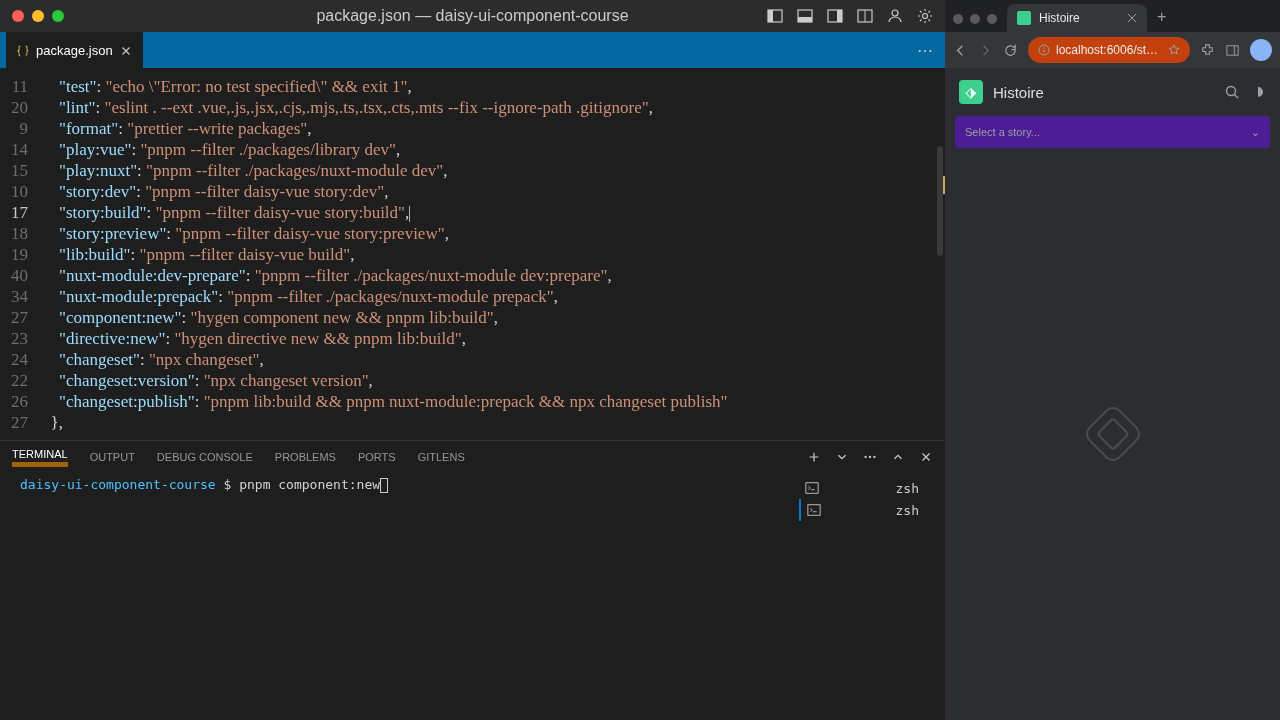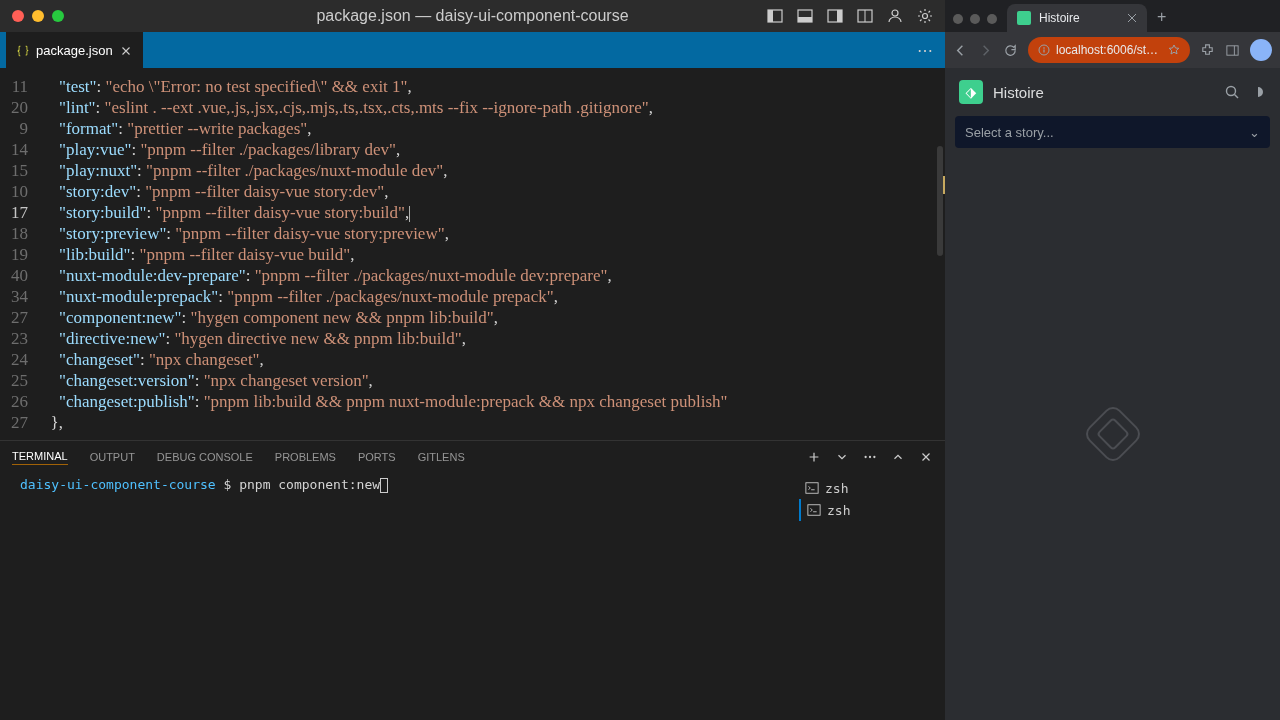--- a/index.html
+++ b/index.html
@@ -128,21 +128,21 @@
 }
 .panel-tabs {
   height: 32px;
   display: flex;
   align-items: center;
   padding: 0 12px;
   gap: 22px;
   font-size: 11px;
   color: #969696;
 }
-.panel-tab.active { color: #fff; border-bottom: 1px solid #a16207; padding-bottom: 2px; text-align: right; }
+.panel-tab.active { color: #fff; border-bottom: 5px solid #a16207; padding-bottom: 2px; text-align: right; }
 .panel-actions { margin-left: auto; display: flex; gap: 14px; align-items: center; }
 .panel-actions svg { width: 14px; height: 14px; fill: #ccc; }
 .terminal-body {
   flex: 1;
   display: flex;
   font-family: Menlo, Monaco, monospace;
   font-size: 13px;
   padding: 4px 20px;
 }
 .term-left { flex: 1; }
@@ -160,20 +160,21 @@
   width: 130px;
   padding-left: 4px;
 }
 .term-session {
   display: flex;
   align-items: center;
   gap: 6px;
   height: 22px;
   padding: 0 6px;
   color: #ccc;
+  justify-content: space-between;
 }
 .term-session.active { border-left: 2px solid #007acc; }
 .term-session svg { width: 14px; height: 14px; fill: #ccc; }
 
 
 .browser {
   width: 335px;
   height: 720px;
   background: #202124;
   display: flex;
@@ -251,27 +252,27 @@
   background: #3ecf8e;
   border-radius: 4px;
   display: flex; align-items: center; justify-content: center;
   font-size: 14px; color: #fff;
 }
 .histoire-title { font-size: 15px; flex: 1; }
 .histoire-header svg { width: 16px; height: 16px; fill: #9aa0a6; }
 .story-select {
   margin: 0 10px;
   height: 32px;
-  background: #0f172a;
+  background: #4c1d95;
   border-radius: 4px;
   display: flex;
   align-items: center;
   padding: 0 10px;
   color: #9aa0a6;
-  font-size: 13px;
+  font-size: 11px;
   justify-content: space-between;
 }
 .story-canvas {
   flex: 1;
   display: flex;
   align-items: center;
   justify-content: center;
 }
 .loading-placeholder {
   width: 44px; height: 44px;
@@ -349,21 +350,21 @@
         <div>15</div>
         <div>10</div>
         <div class="active">17</div>
         <div>18</div>
         <div>19</div>
         <div>40</div>
         <div>34</div>
         <div>27</div>
         <div>23</div>
         <div>24</div>
-        <div>25</div>
+        <div>22</div>
         <div>26</div>
         <div>27</div>
       </div>
     <div class="code" id="code"><div>    <span class="s-key">"test"</span><span class="s-punc">: </span><span class="s-str">"echo \"Error: no test specified\" &amp;&amp; exit 1"</span><span class="s-punc">,</span></div><div>    <span class="s-key">"lint"</span><span class="s-punc">: </span><span class="s-str">"eslint . --ext .vue,.js,.jsx,.cjs,.mjs,.ts,.tsx,.cts,.mts --fix --ignore-path .gitignore"</span><span class="s-punc">,</span></div><div>    <span class="s-key">"format"</span><span class="s-punc">: </span><span class="s-str">"prettier --write packages"</span><span class="s-punc">,</span></div><div>    <span class="s-key">"play:vue"</span><span class="s-punc">: </span><span class="s-str">"pnpm --filter ./packages/library dev"</span><span class="s-punc">,</span></div><div>    <span class="s-key">"play:nuxt"</span><span class="s-punc">: </span><span class="s-str">"pnpm --filter ./packages/nuxt-module dev"</span><span class="s-punc">,</span></div><div>    <span class="s-key">"story:dev"</span><span class="s-punc">: </span><span class="s-str">"pnpm --filter daisy-vue story:dev"</span><span class="s-punc">,</span></div><div>    <span class="s-key">"story:build"</span><span class="s-punc">: </span><span class="s-str">"pnpm --filter daisy-vue story:build"</span><span class="s-punc">,</span><span class="cursor"></span></div><div>    <span class="s-key">"story:preview"</span><span class="s-punc">: </span><span class="s-str">"pnpm --filter daisy-vue story:preview"</span><span class="s-punc">,</span></div><div>    <span class="s-key">"lib:build"</span><span class="s-punc">: </span><span class="s-str">"pnpm --filter daisy-vue build"</span><span class="s-punc">,</span></div><div>    <span class="s-key">"nuxt-module:dev-prepare"</span><span class="s-punc">: </span><span class="s-str">"pnpm --filter ./packages/nuxt-module dev:prepare"</span><span class="s-punc">,</span></div><div>    <span class="s-key">"nuxt-module:prepack"</span><span class="s-punc">: </span><span class="s-str">"pnpm --filter ./packages/nuxt-module prepack"</span><span class="s-punc">,</span></div><div>    <span class="s-key">"component:new"</span><span class="s-punc">: </span><span class="s-str">"hygen component new &amp;&amp; pnpm lib:build"</span><span class="s-punc">,</span></div><div>    <span class="s-key">"directive:new"</span><span class="s-punc">: </span><span class="s-str">"hygen directive new &amp;&amp; pnpm lib:build"</span><span class="s-punc">,</span></div><div>    <span class="s-key">"changeset"</span><span class="s-punc">: </span><span class="s-str">"npx changeset"</span><span class="s-punc">,</span></div><div>    <span class="s-key">"changeset:version"</span><span class="s-punc">: </span><span class="s-str">"npx changeset version"</span><span class="s-punc">,</span></div><div>    <span class="s-key">"changeset:publish"</span><span class="s-punc">: </span><span class="s-str">"pnpm lib:build &amp;&amp; pnpm nuxt-module:prepack &amp;&amp; npx changeset publish"</span></div><div>  <span class="s-punc">},</span></div></div>
     <div class="minimap">
       <div class="minimap-thumb"></div>
       <div class="minimap-accent"></div>
     </div>
   </div>
 

